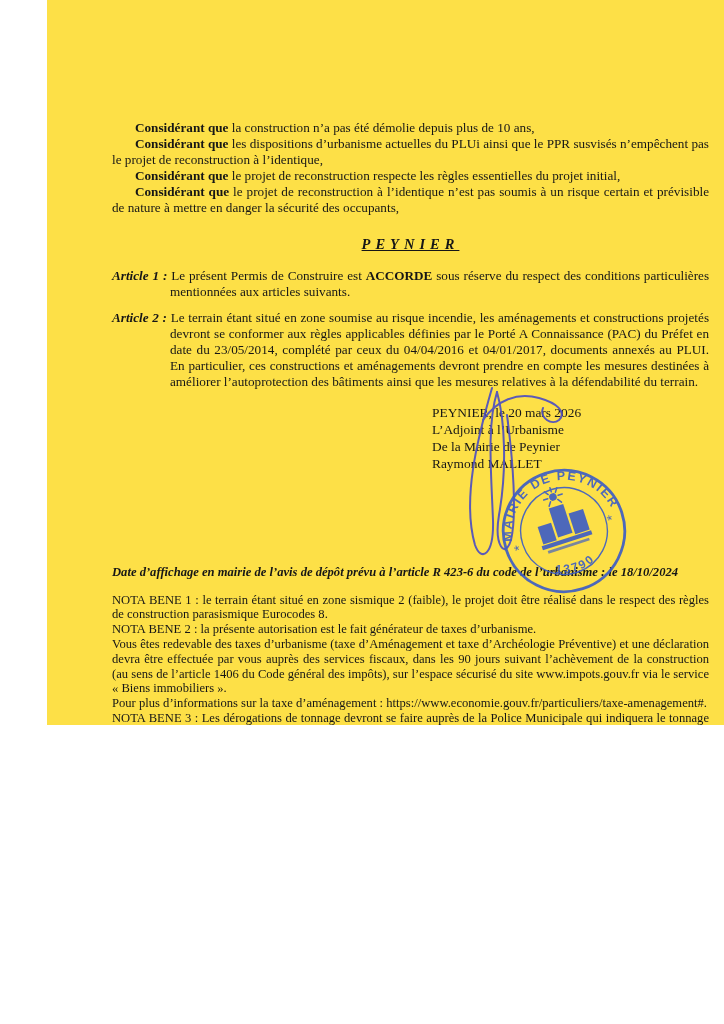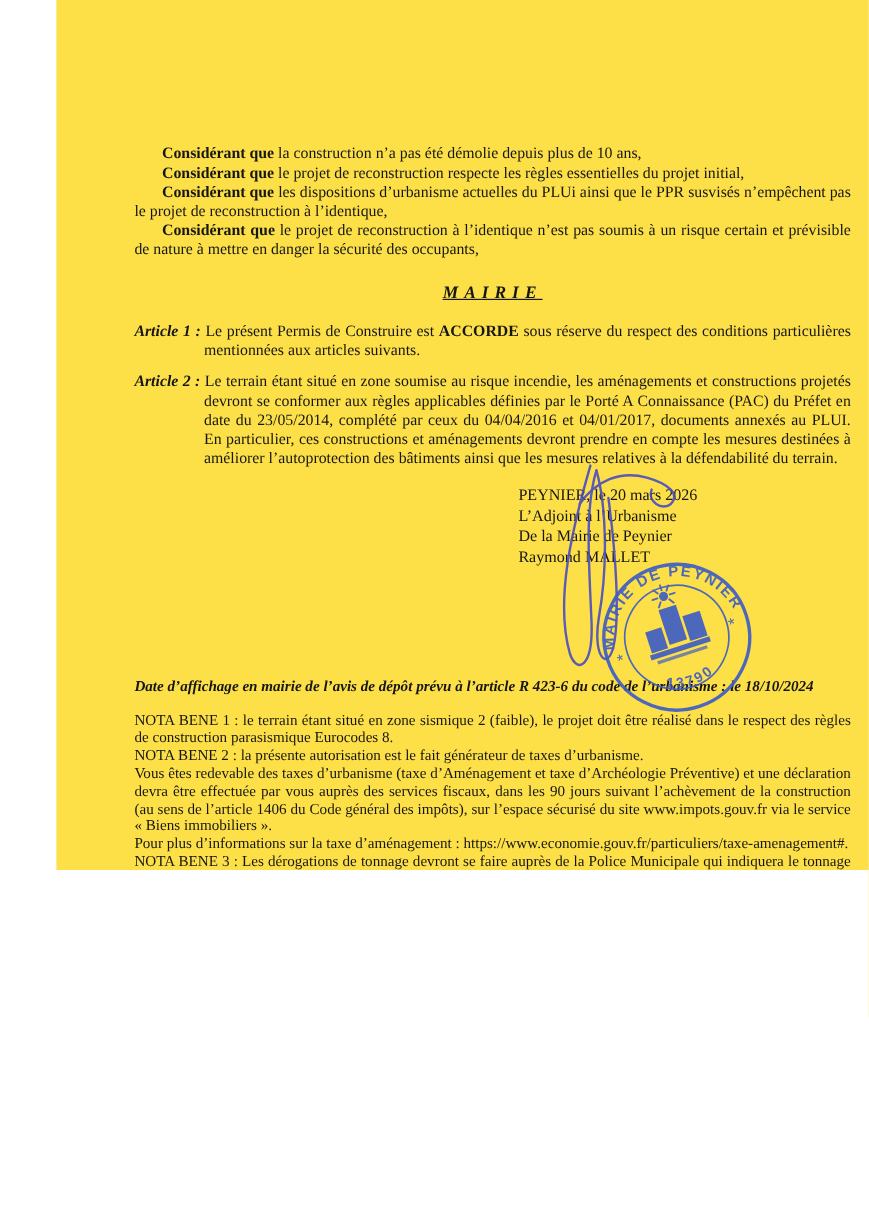--- a/index.html
+++ b/index.html
@@ -64,26 +64,26 @@
 </style>
 </head>
 <body>
 
 <div class="page">
 
   <div class="content">
 
     <section>
       <p class="cons"><b class="lead">Considérant que</b><span> la construction n’a pas été démolie depuis plus de 10 ans,</span></p>
+      <p class="cons"><b class="lead">Considérant que</b><span> les dispositions d’urbanisme actuelles du PLUi ainsi que le PPR susvisés n’empêchent pas le projet de reconstruction à l’identique,</span></p>
       <p class="cons"><b class="lead">Considérant que</b><span> le projet de reconstruction respecte les règles essentielles du projet initial,</span></p>
-      <p class="cons"><b class="lead">Considérant que</b><span> les dispositions d’urbanisme actuelles du PLUi ainsi que le PPR susvisés n’empêchent pas le projet de reconstruction à l’identique,</span></p>
       <p class="cons"><b class="lead">Considérant que</b><span> le projet de reconstruction à l’identique n’est pas soumis à un risque certain et prévisible de nature à mettre en danger la sécurité des occupants,</span></p>
     </section>
 
-    <h1 class="arrete">MAIRIE</h1>
+    <h1 class="arrete">PEYNIER</h1>
 
     <p class="article"><b class="alabel">Article 1 :</b>
       <span>Le présent Permis de Construire est</span>
       <b class="accent">ACCORDE</b>
       <span>sous réserve du respect des conditions particulières mentionnées aux articles suivants.</span></p>
 
     <p class="article second"><b class="alabel">Article 2 :</b>
       <span>Le terrain étant situé en zone soumise au risque incendie, les aménagements et constructions projetés devront se conformer aux règles applicables définies par le Porté A Connaissance (PAC) du Préfet en date du 23/05/2014, complété par ceux du 04/04/2016 et 04/01/2017, documents annexés au PLUI. En particulier, ces constructions et aménagements devront prendre en compte les mesures destinées à améliorer l’autoprotection des bâtiments ainsi que les mesures relatives à la défendabilité du terrain.</span></p>
 
     <div class="signature">

